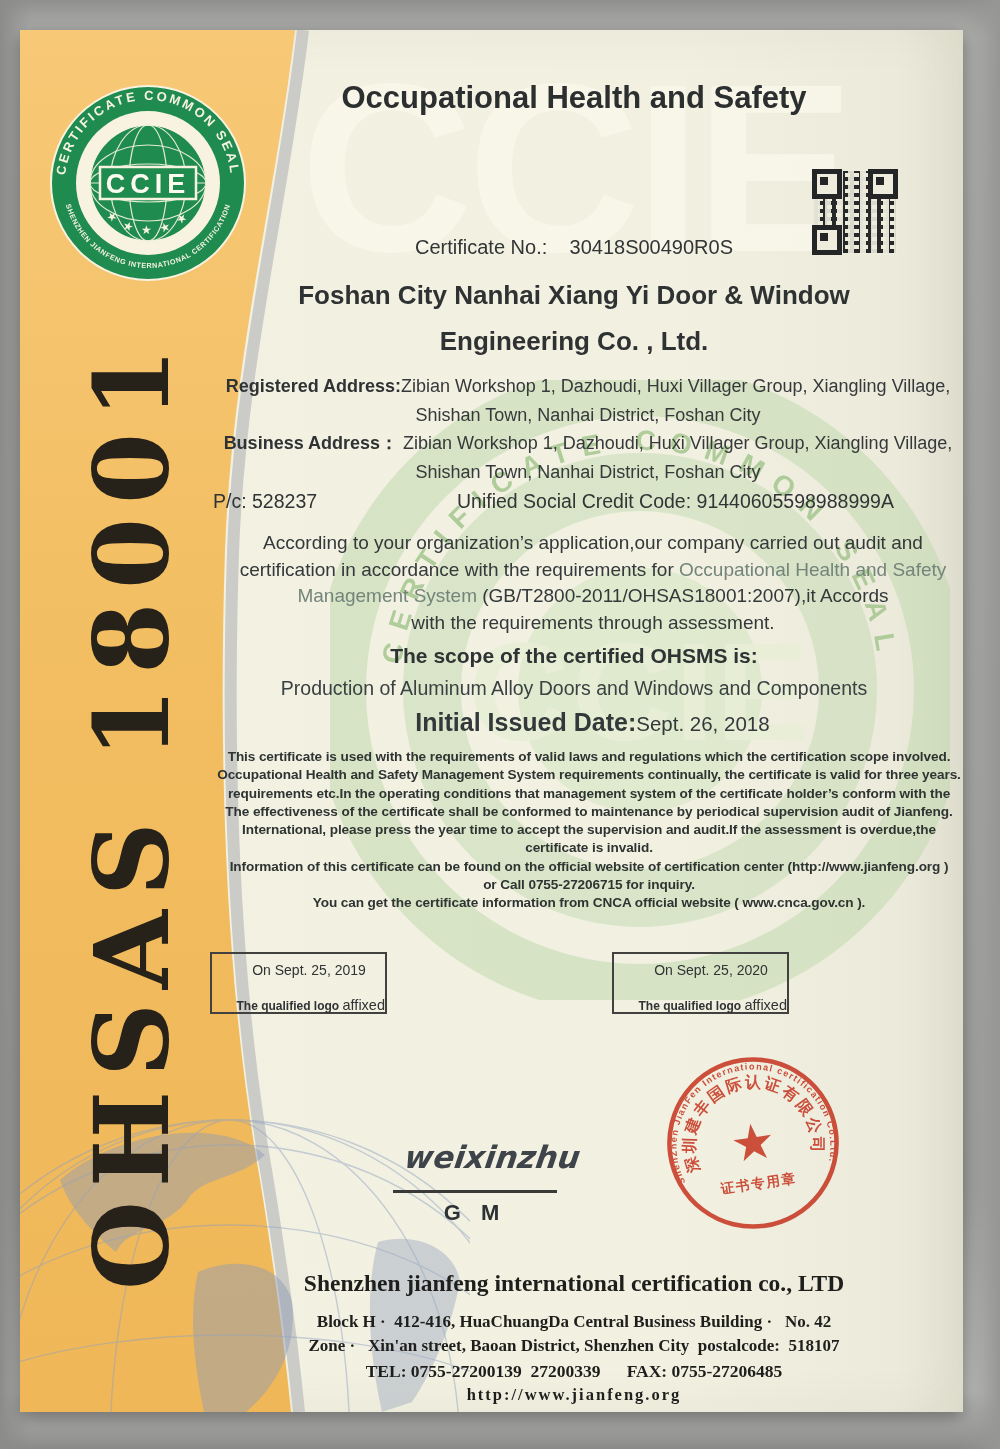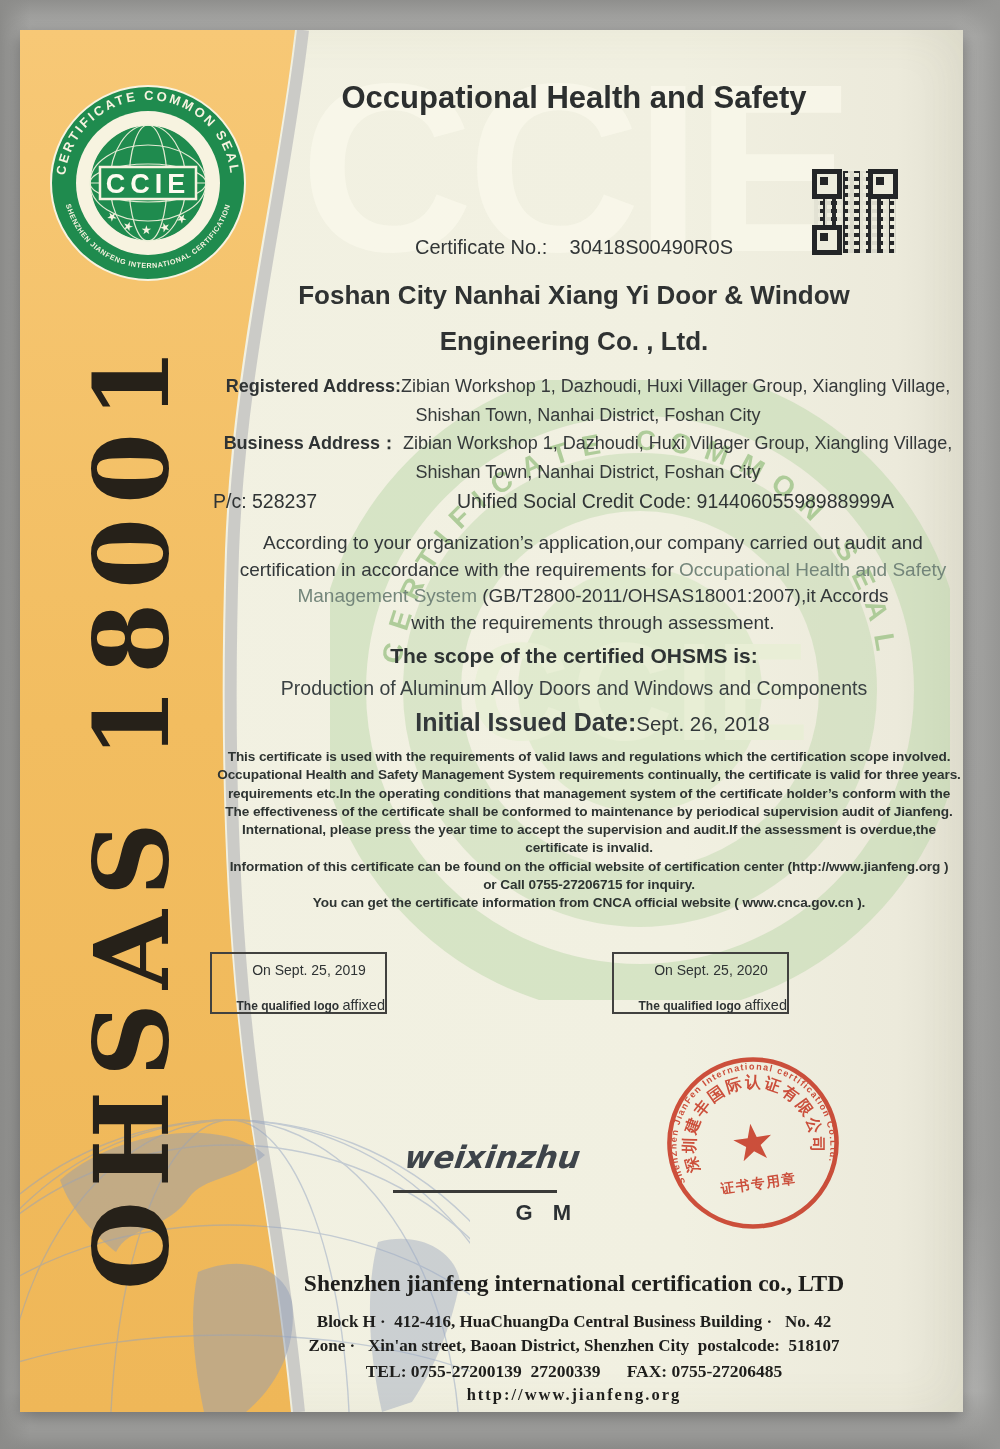--- a/index.html
+++ b/index.html
@@ -74,21 +74,21 @@
   .svbox{top:922px;width:152px;height:58px;border:2px solid #41413f;z-index:6;
     text-align:center;color:#2f3334;padding-left:21px;}
   .svbox .date{margin-top:8px;font-size:14px;}
   .svbox .cap{margin-top:19px;font-size:12px;font-weight:bold;text-align:right;}
   .svbox .cap .big{font-size:14.5px;font-weight:normal;}
   .b1{left:190px;} .b2{left:592px;}
 
   
   .sig{left:372px;top:1092px;z-index:6;}
   .sigline{left:373px;top:1160px;width:164px;height:3px;background:#3a3a38;z-index:6;}
-  .gm{left:394px;top:1170px;width:164px;text-align:right;font-size:22px;font-weight:bold;
+  .gm{left:373px;top:1170px;width:164px;text-align:center;font-size:22px;font-weight:bold;
     letter-spacing:7px;color:#2c3134;z-index:6;}
 
   
   .redseal{left:642px;top:1022px;width:182px;height:182px;z-index:8;
     transform:rotate(-8deg);mix-blend-mode:multiply;opacity:.93;}
 
   
   .footer{font-family:"Liberation Serif",serif;font-weight:bold;color:#1e1e1c;z-index:6;}
   .issuer{top:1240px;font-size:23.5px;}
   .fa1{top:1282px;font-size:17px;}

